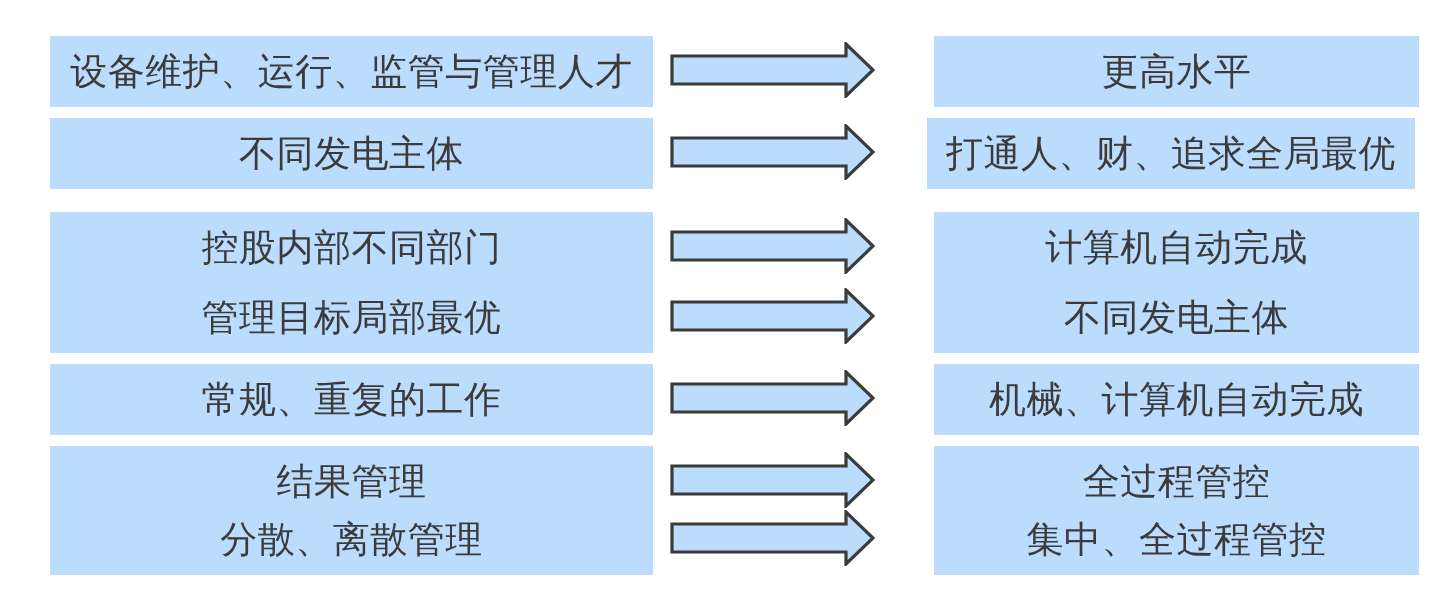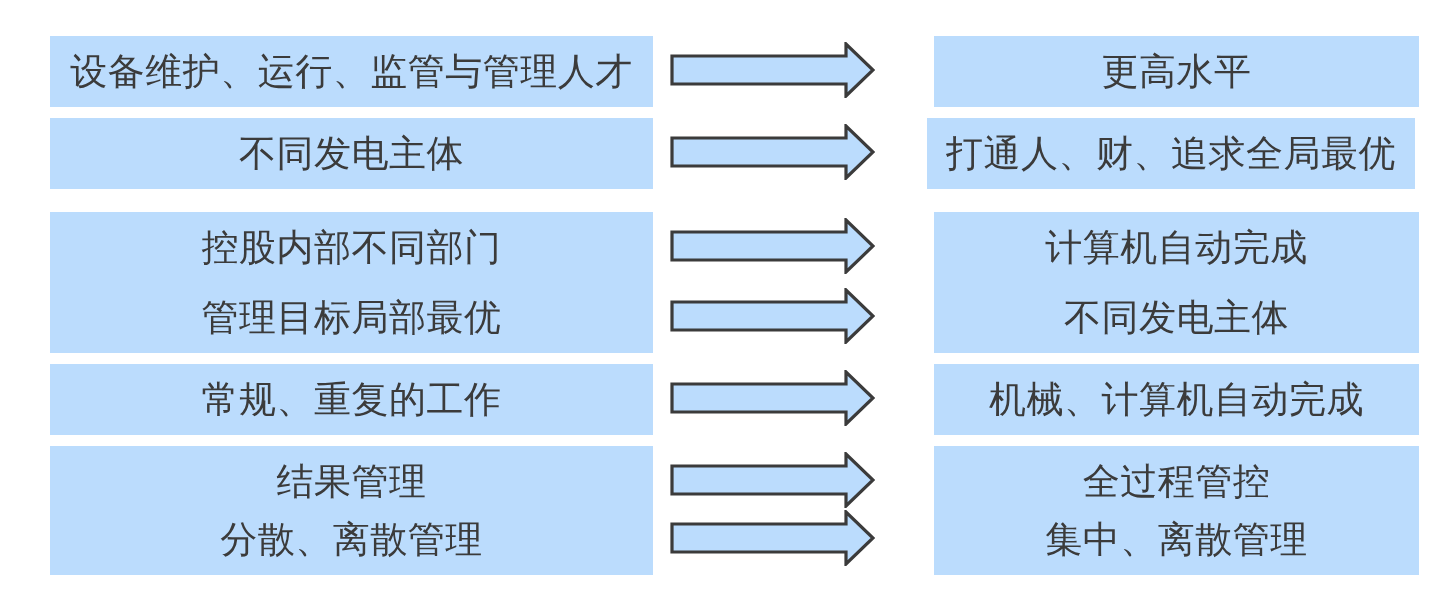--- a/index.html
+++ b/index.html
@@ -163,16 +163,16 @@
     <div class="row" data-row="6" style="top: 504px;">
       <div class="bar bar-left">
         <span class="bar-label">分散、离散管理</span>
       </div>
       <div class="arrow">
         <svg viewBox="0 0 205 56" xmlns="http://www.w3.org/2000/svg">
           <path d="M2 14 L176 14 L176 2 L203 28 L176 54 L176 42 L2 42 Z" fill="#bbdcfd" stroke="#3b3b3b" stroke-width="3.2" stroke-linejoin="miter"></path>
         </svg>
       </div>
       <div class="bar bar-right">
-        <span class="bar-label">集中、离散管理</span>
+        <span class="bar-label">集中、全过程管控</span>
       </div>
     </div>
   </div>
 
 </body></html>

